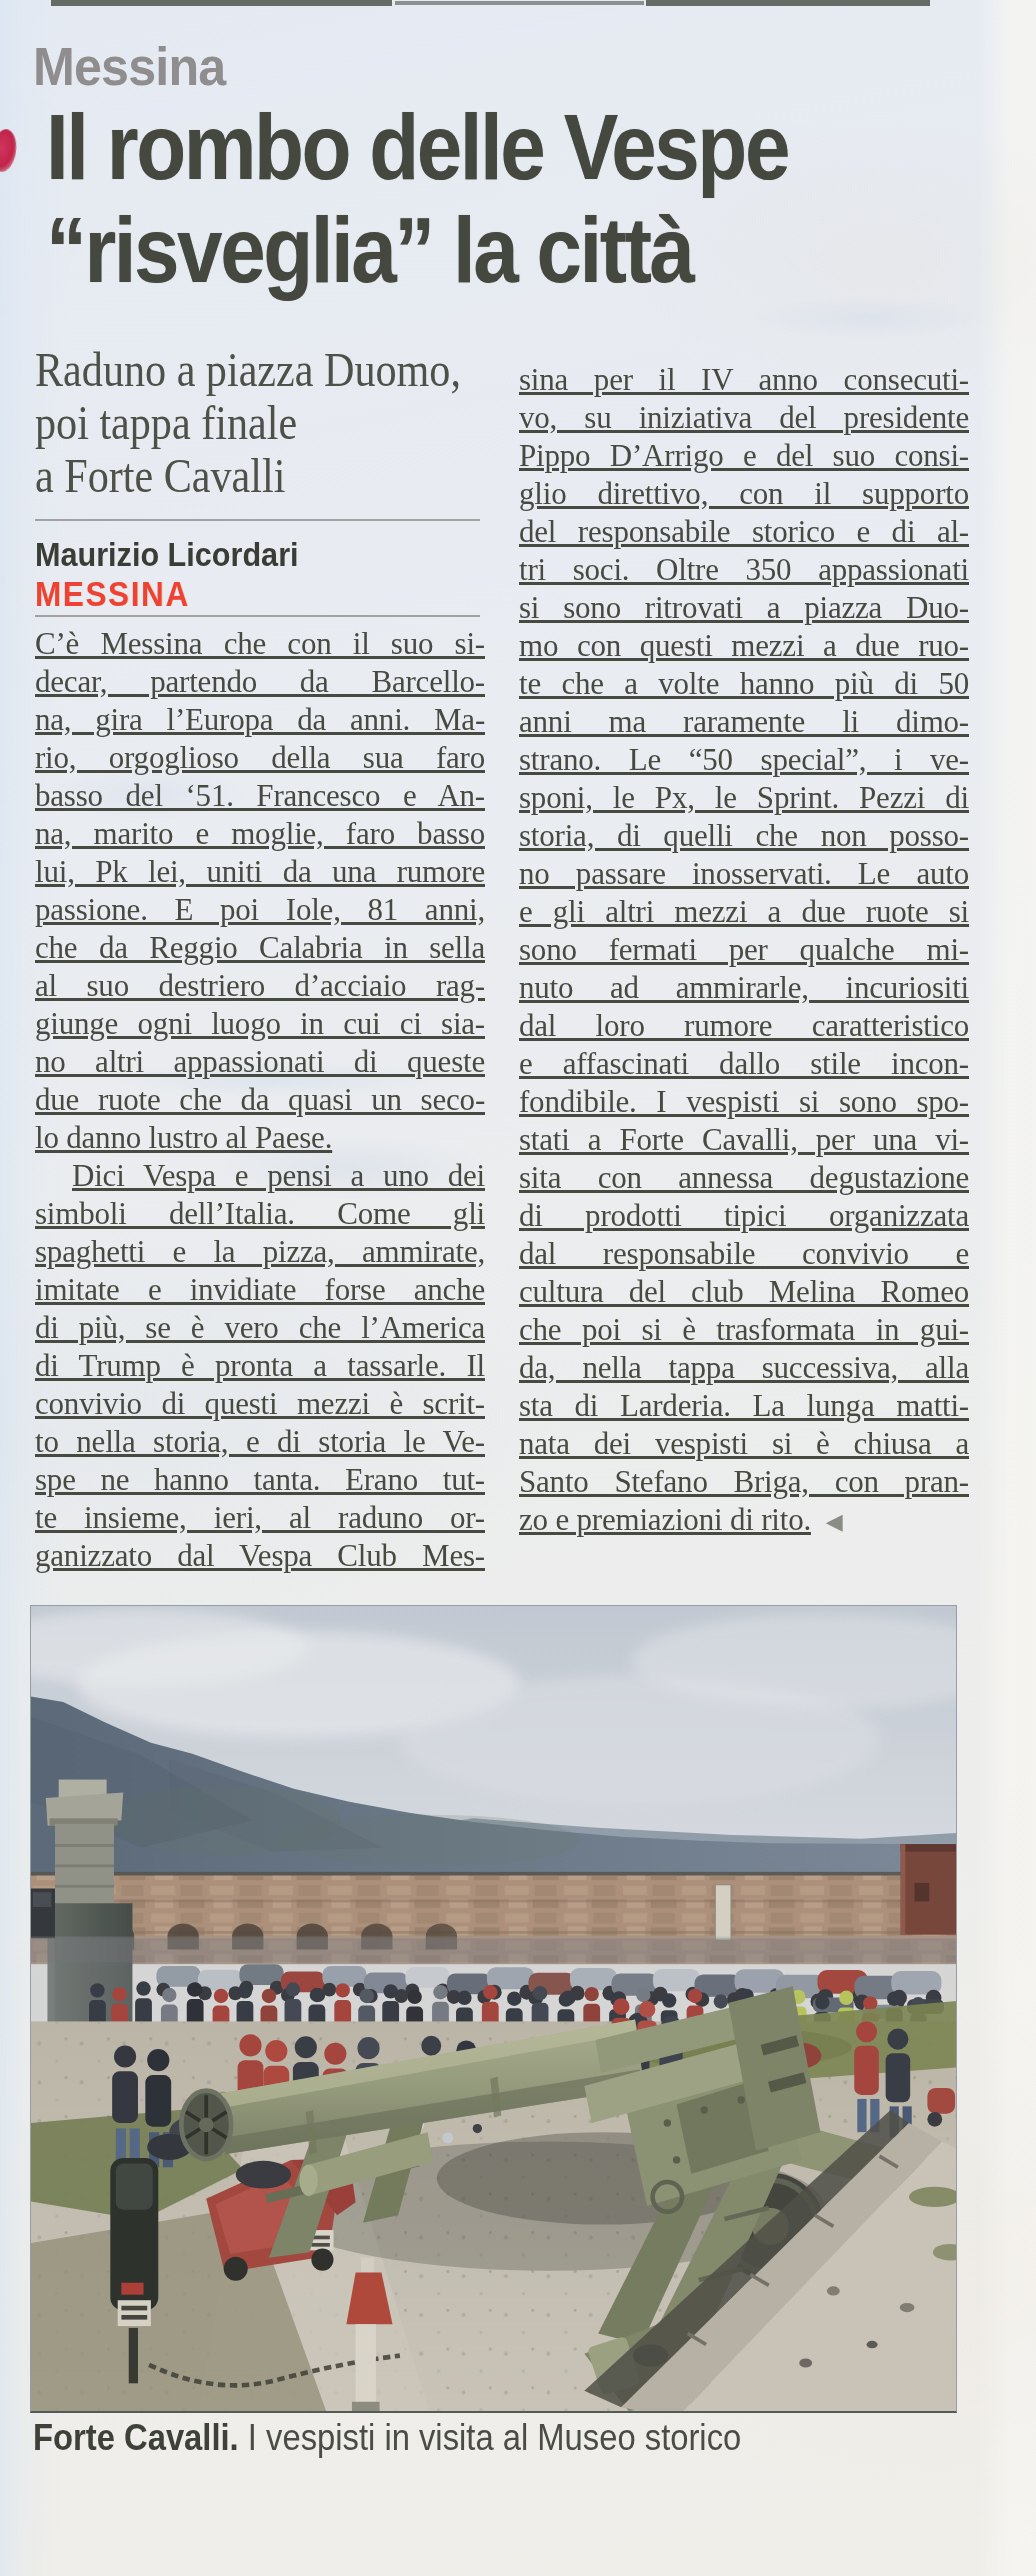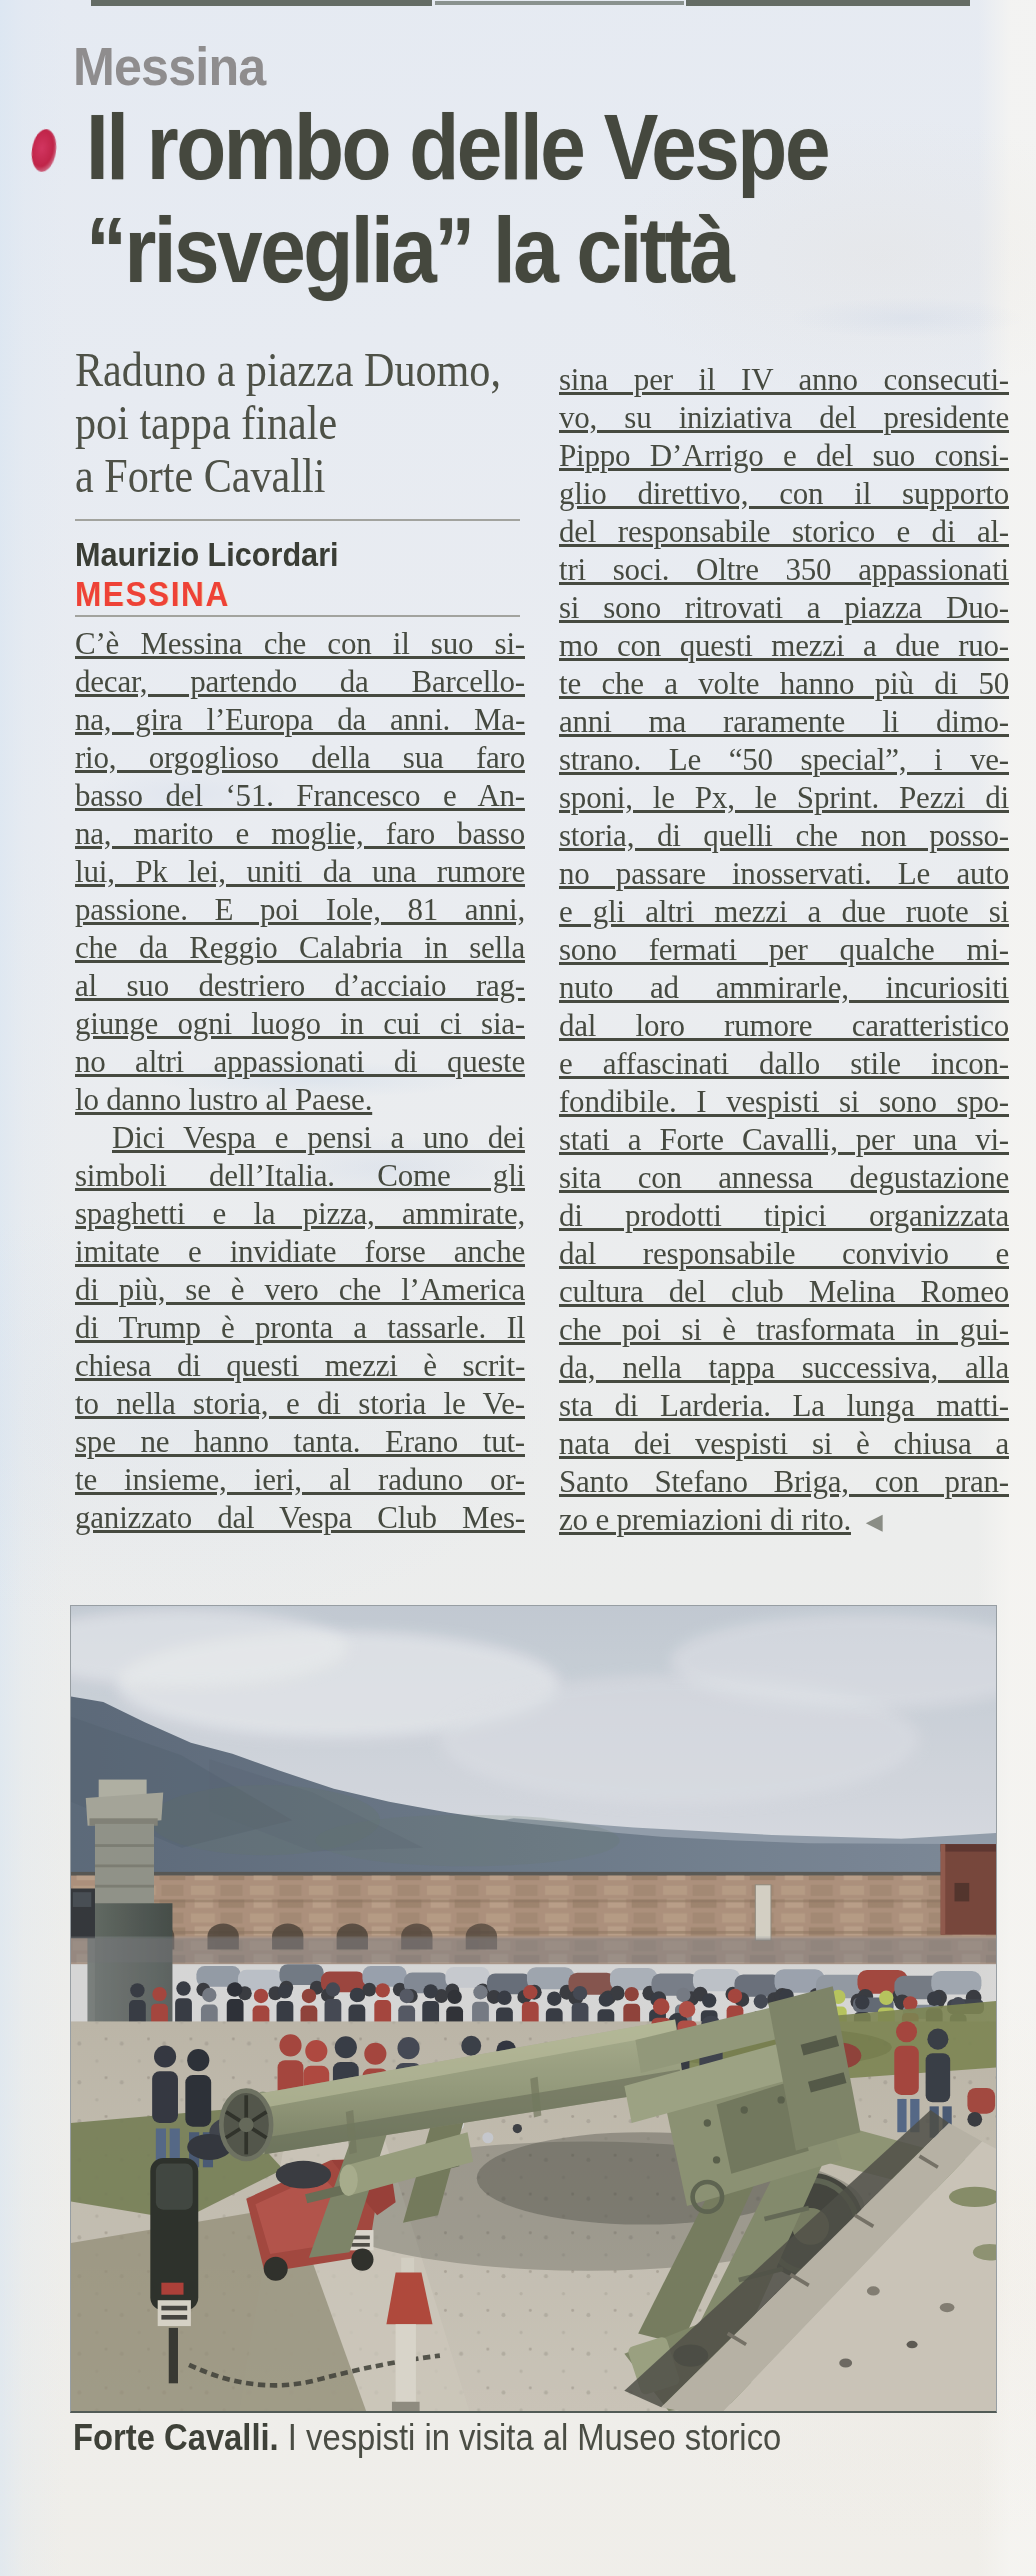--- a/index.html
+++ b/index.html
@@ -7,21 +7,21 @@
     width:1036px;height:2576px;position:relative;overflow:hidden;
     font-family:"Liberation Sans",sans-serif;
     background:
       radial-gradient(ellipse 388px 203px at 85% 10%, rgba(215,200,175,.10), transparent 70%),
       radial-gradient(ellipse 554px 295px at 15% 55%, rgba(195,210,232,.14), transparent 72%),
       radial-gradient(ellipse 461px 369px at 90% 88%, rgba(235,225,210,.20), transparent 75%),
       linear-gradient(90deg, rgba(214,228,242,.55) 0px, rgba(214,228,242,.18) 24px, rgba(214,228,242,0) 65px),
       linear-gradient(90deg, rgba(0,0,0,0) 978px, rgba(246,245,242,.8) 1010px),
       linear-gradient(168deg, #e5eaf2 0%, #e9ecf1 30%, #ecedec 62%, #f0eeE9 100%);
   }
-  .page{position:absolute;inset:0;margin-left:40px;}
+  .page{position:absolute;inset:0;}
 
   
   .edge{position:absolute;background:#4d564c;opacity:.85;}
   .edge.e1{left:51px;top:0;width:341px;height:5.5px;}
   .edge.e2{left:395px;top:0.9px;width:249px;height:3.7px;opacity:.6;}
   .edge.e3{left:646px;top:0;width:284px;height:5.5px;}
 
   
   .kicker{
     position:absolute;left:33px;top:35px;
@@ -152,28 +152,29 @@
       <div class="bl">na, gira l’Europa da anni. Ma-</div>
       <div class="bl">rio, orgoglioso della sua faro</div>
       <div class="bl">basso del ‘51. Francesco e An-</div>
       <div class="bl">na, marito e moglie, faro basso</div>
       <div class="bl">lui, Pk lei, uniti da una rumore</div>
       <div class="bl">passione. E poi Iole, 81 anni,</div>
       <div class="bl">che da Reggio Calabria in sella</div>
       <div class="bl">al suo destriero d’acciaio rag-</div>
       <div class="bl">giunge ogni luogo in cui ci sia-</div>
       <div class="bl">no altri appassionati di queste</div>
+      <div class="bl">due ruote che da quasi un seco-</div>
       <div class="bl pe">lo danno lustro al Paese.</div>
       <div class="bl ps">Dici Vespa e pensi a uno dei</div>
       <div class="bl">simboli dell’Italia. Come gli</div>
       <div class="bl">spaghetti e la pizza, ammirate,</div>
       <div class="bl">imitate e invidiate forse anche</div>
       <div class="bl">di più, se è vero che l’America</div>
       <div class="bl">di Trump è pronta a tassarle. Il</div>
-      <div class="bl">chiesa di questi mezzi è scrit-</div>
+      <div class="bl">convivio di questi mezzi è scrit-</div>
       <div class="bl">to nella storia, e di storia le Ve-</div>
       <div class="bl">spe ne hanno tanta. Erano tut-</div>
       <div class="bl">te insieme, ieri, al raduno or-</div>
       <div class="bl">ganizzato dal Vespa Club Mes-</div>
     </div>
   <div class="col right">
       <div class="bl">sina per il IV anno consecuti-</div>
       <div class="bl">vo, su iniziativa del presidente</div>
       <div class="bl">Pippo D’Arrigo e del suo consi-</div>
       <div class="bl">glio direttivo, con il supporto</div>

